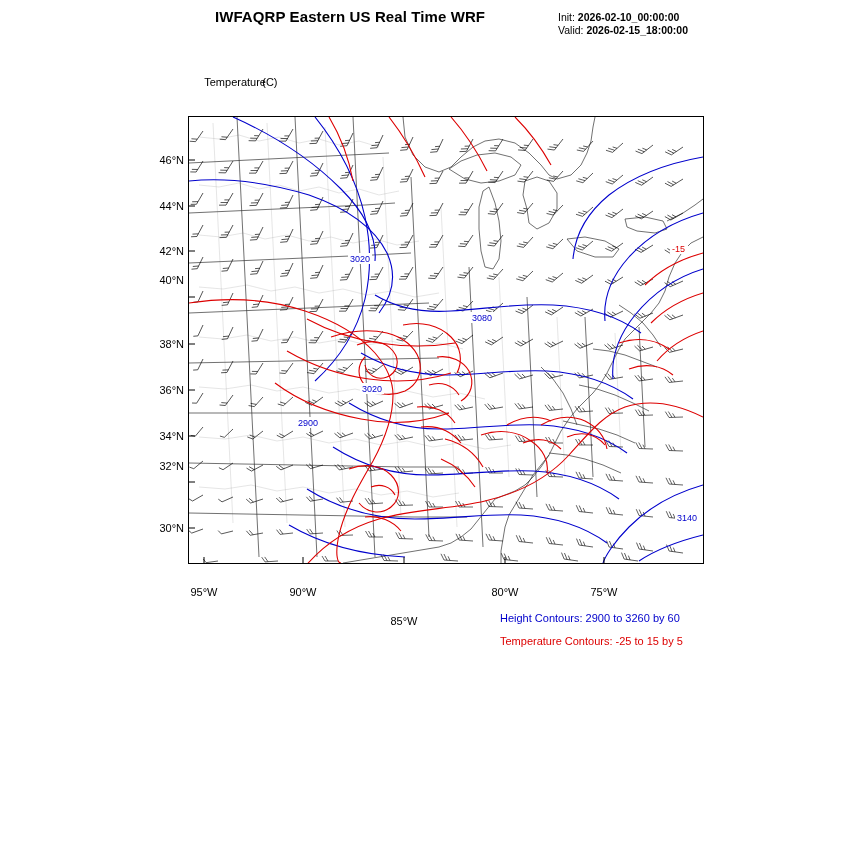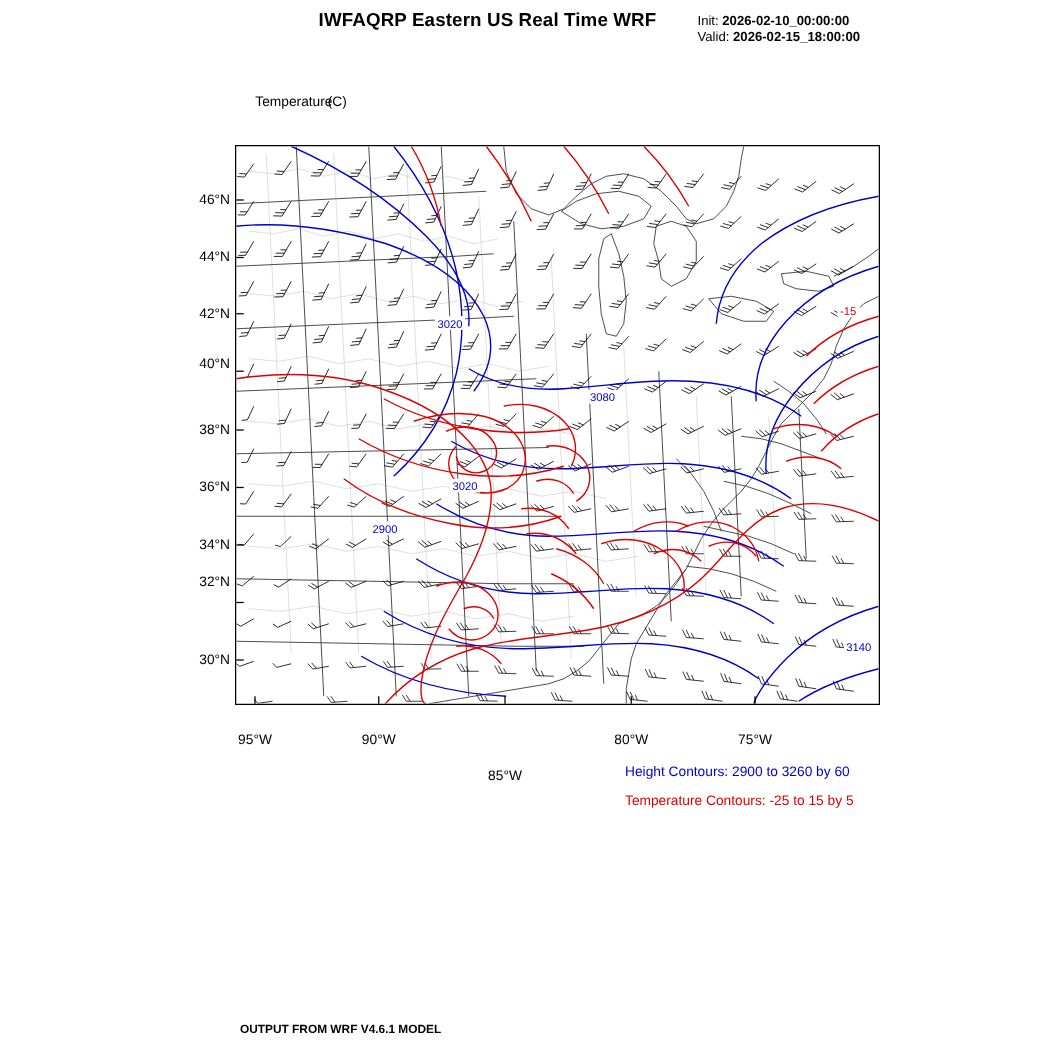--- a/index.html
+++ b/index.html
@@ -16,21 +16,20 @@
     overflow: hidden;
   }
   .abs { position: absolute; }
 
   #title {
     left: 0; top: 8px; width: 700px;
     text-align: center;
     font-size: 15px;
     font-weight: bold;
     letter-spacing: 0.1px;
-    padding-left: 40px;
   }
   #init-block {
     left: 558px; top: 11px;
     font-size: 10.5px;
     line-height: 13px;
   }
   #init-block .lbl { font-weight: normal; margin-top: 33px; }
   #init-block .val { font-weight: bold; }
 
   #units-block {
@@ -105,21 +104,21 @@
     <span class="u-name">Height</span><span>(m)</span>
   </div>
   <div class="row">
     <span class="u-name">Winds</span><span>(kts)</span>
   </div>
 </div>
 
 <div class="abs ylab" style="left:128px; top:154px;">46°N</div>
 <div class="abs ylab" style="left:128px; top:200px;">44°N</div>
 <div class="abs ylab" style="left:128px; top:245px;">42°N</div>
-<div class="abs ylab" style="left:128px; top:285px;">40°N</div>
+<div class="abs ylab" style="left:128px; top:274px;">40°N</div>
 <div class="abs ylab" style="left:128px; top:338px;">38°N</div>
 <div class="abs ylab" style="left:128px; top:384px;">36°N</div>
 <div class="abs ylab" style="left:128px; top:430px;">34°N</div>
 <div class="abs ylab" style="left:128px; top:460px;">32°N</div>
 <div class="abs ylab" style="left:128px; top:522px;">30°N</div>
 
 <div class="abs xlab" style="left:181px; top:586px;">95°W</div>
 <div class="abs xlab" style="left:280px; top:586px;">90°W</div>
 <div class="abs xlab" style="left:381px; top:615px;">85°W</div>
 <div class="abs xlab" style="left:482px; top:586px;">80°W</div>
@@ -1017,14 +1016,13 @@
     </g>
   </svg>
 </div>
 
 <div class="abs" id="legend">
   <div class="hgt">Height Contours: 2900 to 3260 by 60</div>
   <div class="tmp">Temperature Contours: -25 to 15 by 5</div>
 </div>
 
 <div class="abs" id="footer">
-  <div>OUTPUT FROM WRF V4.6.1 MODEL</div>
 </div>
 
 </body></html>

